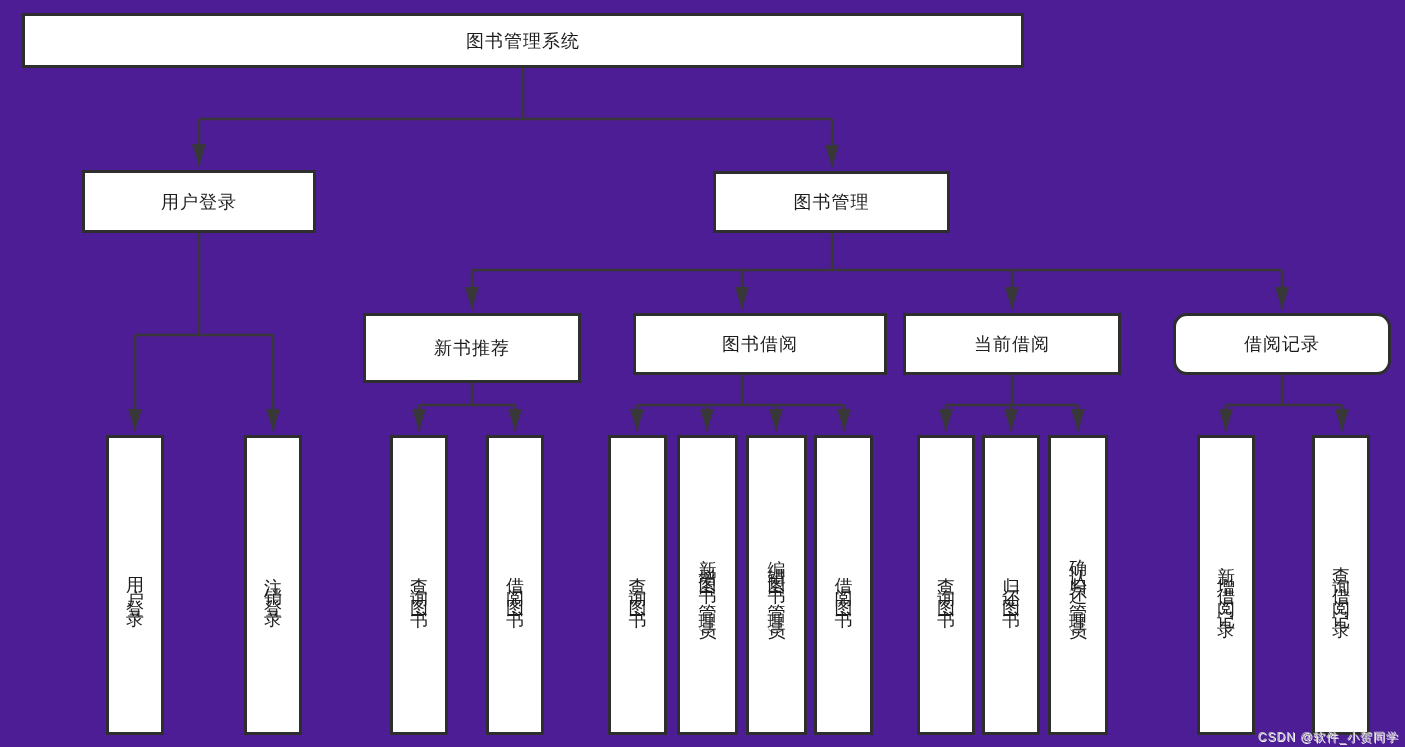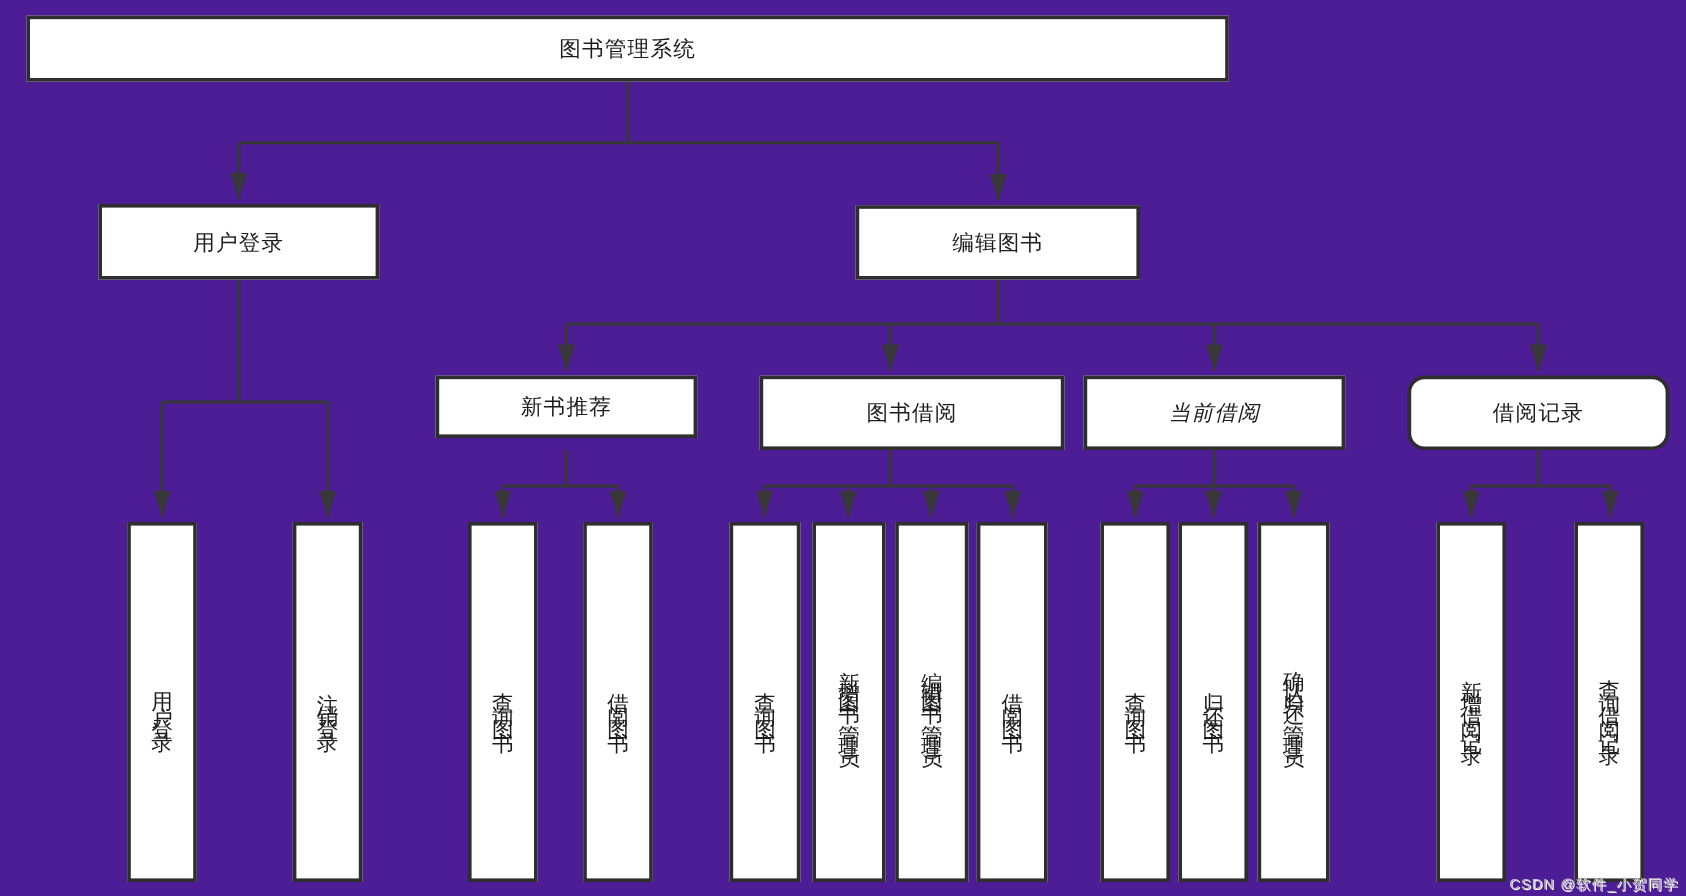--- a/index.html
+++ b/index.html
@@ -99,25 +99,25 @@
       <line x1="1282" y1="375" x2="1282" y2="405"></line>
       <line x1="1226" y1="405" x2="1342" y2="405"></line>
       <line x1="1226" y1="405" x2="1226" y2="431" marker-end="url(#arrow)"></line>
       <line x1="1342" y1="405" x2="1342" y2="431" marker-end="url(#arrow)"></line>
     </g>
   </svg>
 
   <div class="box" style="left:22px; top:13px; width:1002px; height:55px;">图书管理系统</div>
 
   <div class="box" style="left:82px; top:170px; width:234px; height:63px;">用户登录</div>
-  <div class="box" style="left:713px; top:171px; width:237px; height:62px;">编辑图书</div>
+  <div class="box" style="left:713px; top:171px; width:237px; height:62px;">图书管理</div>
 
-  <div class="box" style="left:363px; top:313px; width:218px; height:52px;">新书推荐</div>
+  <div class="box" style="left:363px; top:313px; width:218px; height:70px;">新书推荐</div>
   <div class="box" style="left:633px; top:313px; width:254px; height:62px;">图书借阅</div>
-  <div class="box" style="left:903px; top:313px; width:218px; height:62px;font-style:italic;">当前借阅</div>
+  <div class="box" style="left:903px; top:313px; width:218px; height:62px;">当前借阅</div>
   <div class="box" style="left:1173px; top:313px; width:218px; height:62px;border-radius:14px;">借阅记录</div>
 
   <div class="box leaf" style="left:106px; width:58px;">用户登录</div>
   <div class="box leaf" style="left:244px; width:58px;">注销登录</div>
 
   <div class="box leaf" style="left:390px; width:58px;">查询图书</div>
   <div class="box leaf" style="left:486px; width:58px;">借阅图书</div>
 
   <div class="box leaf" style="left:608px; width:59px;">查询图书</div>
   <div class="box leaf long" style="left:677px; width:61px;">新增图书（管理员）</div>

